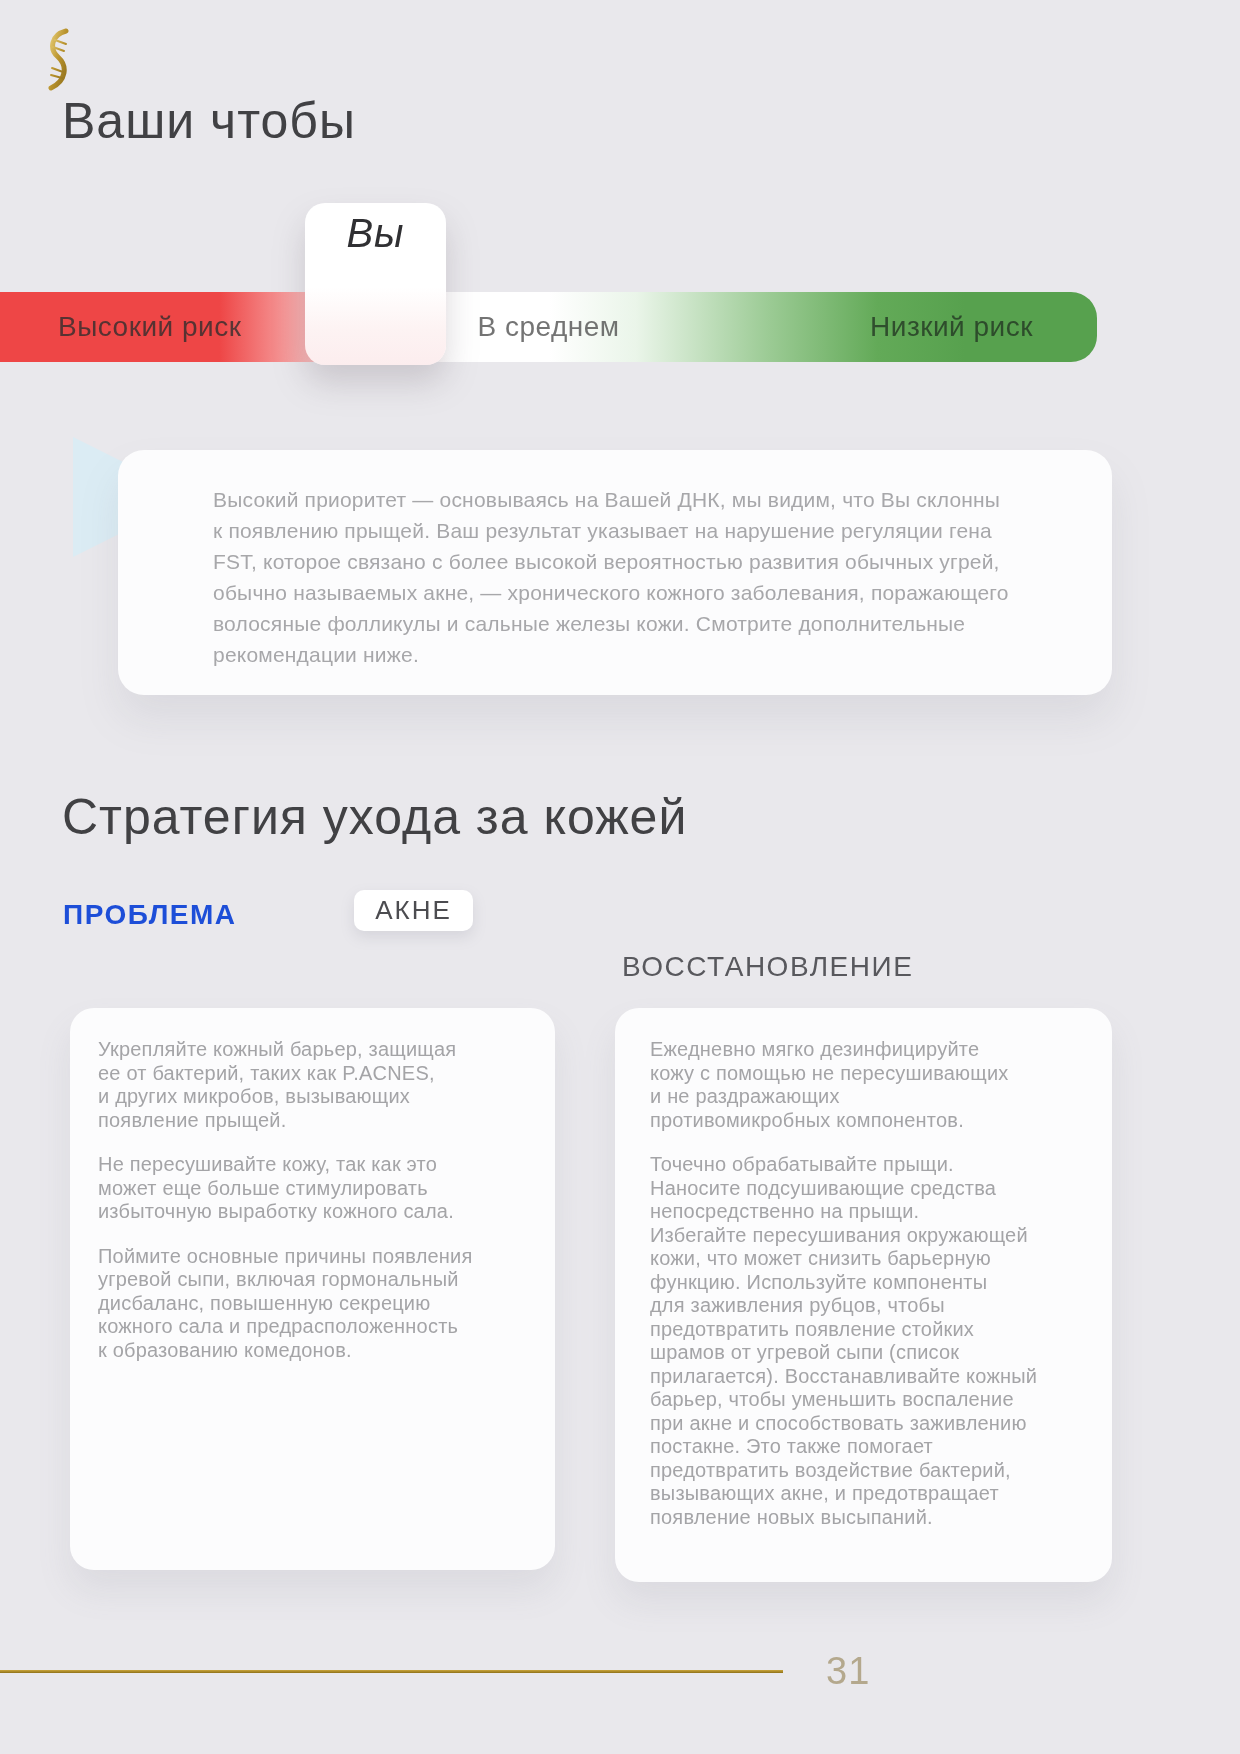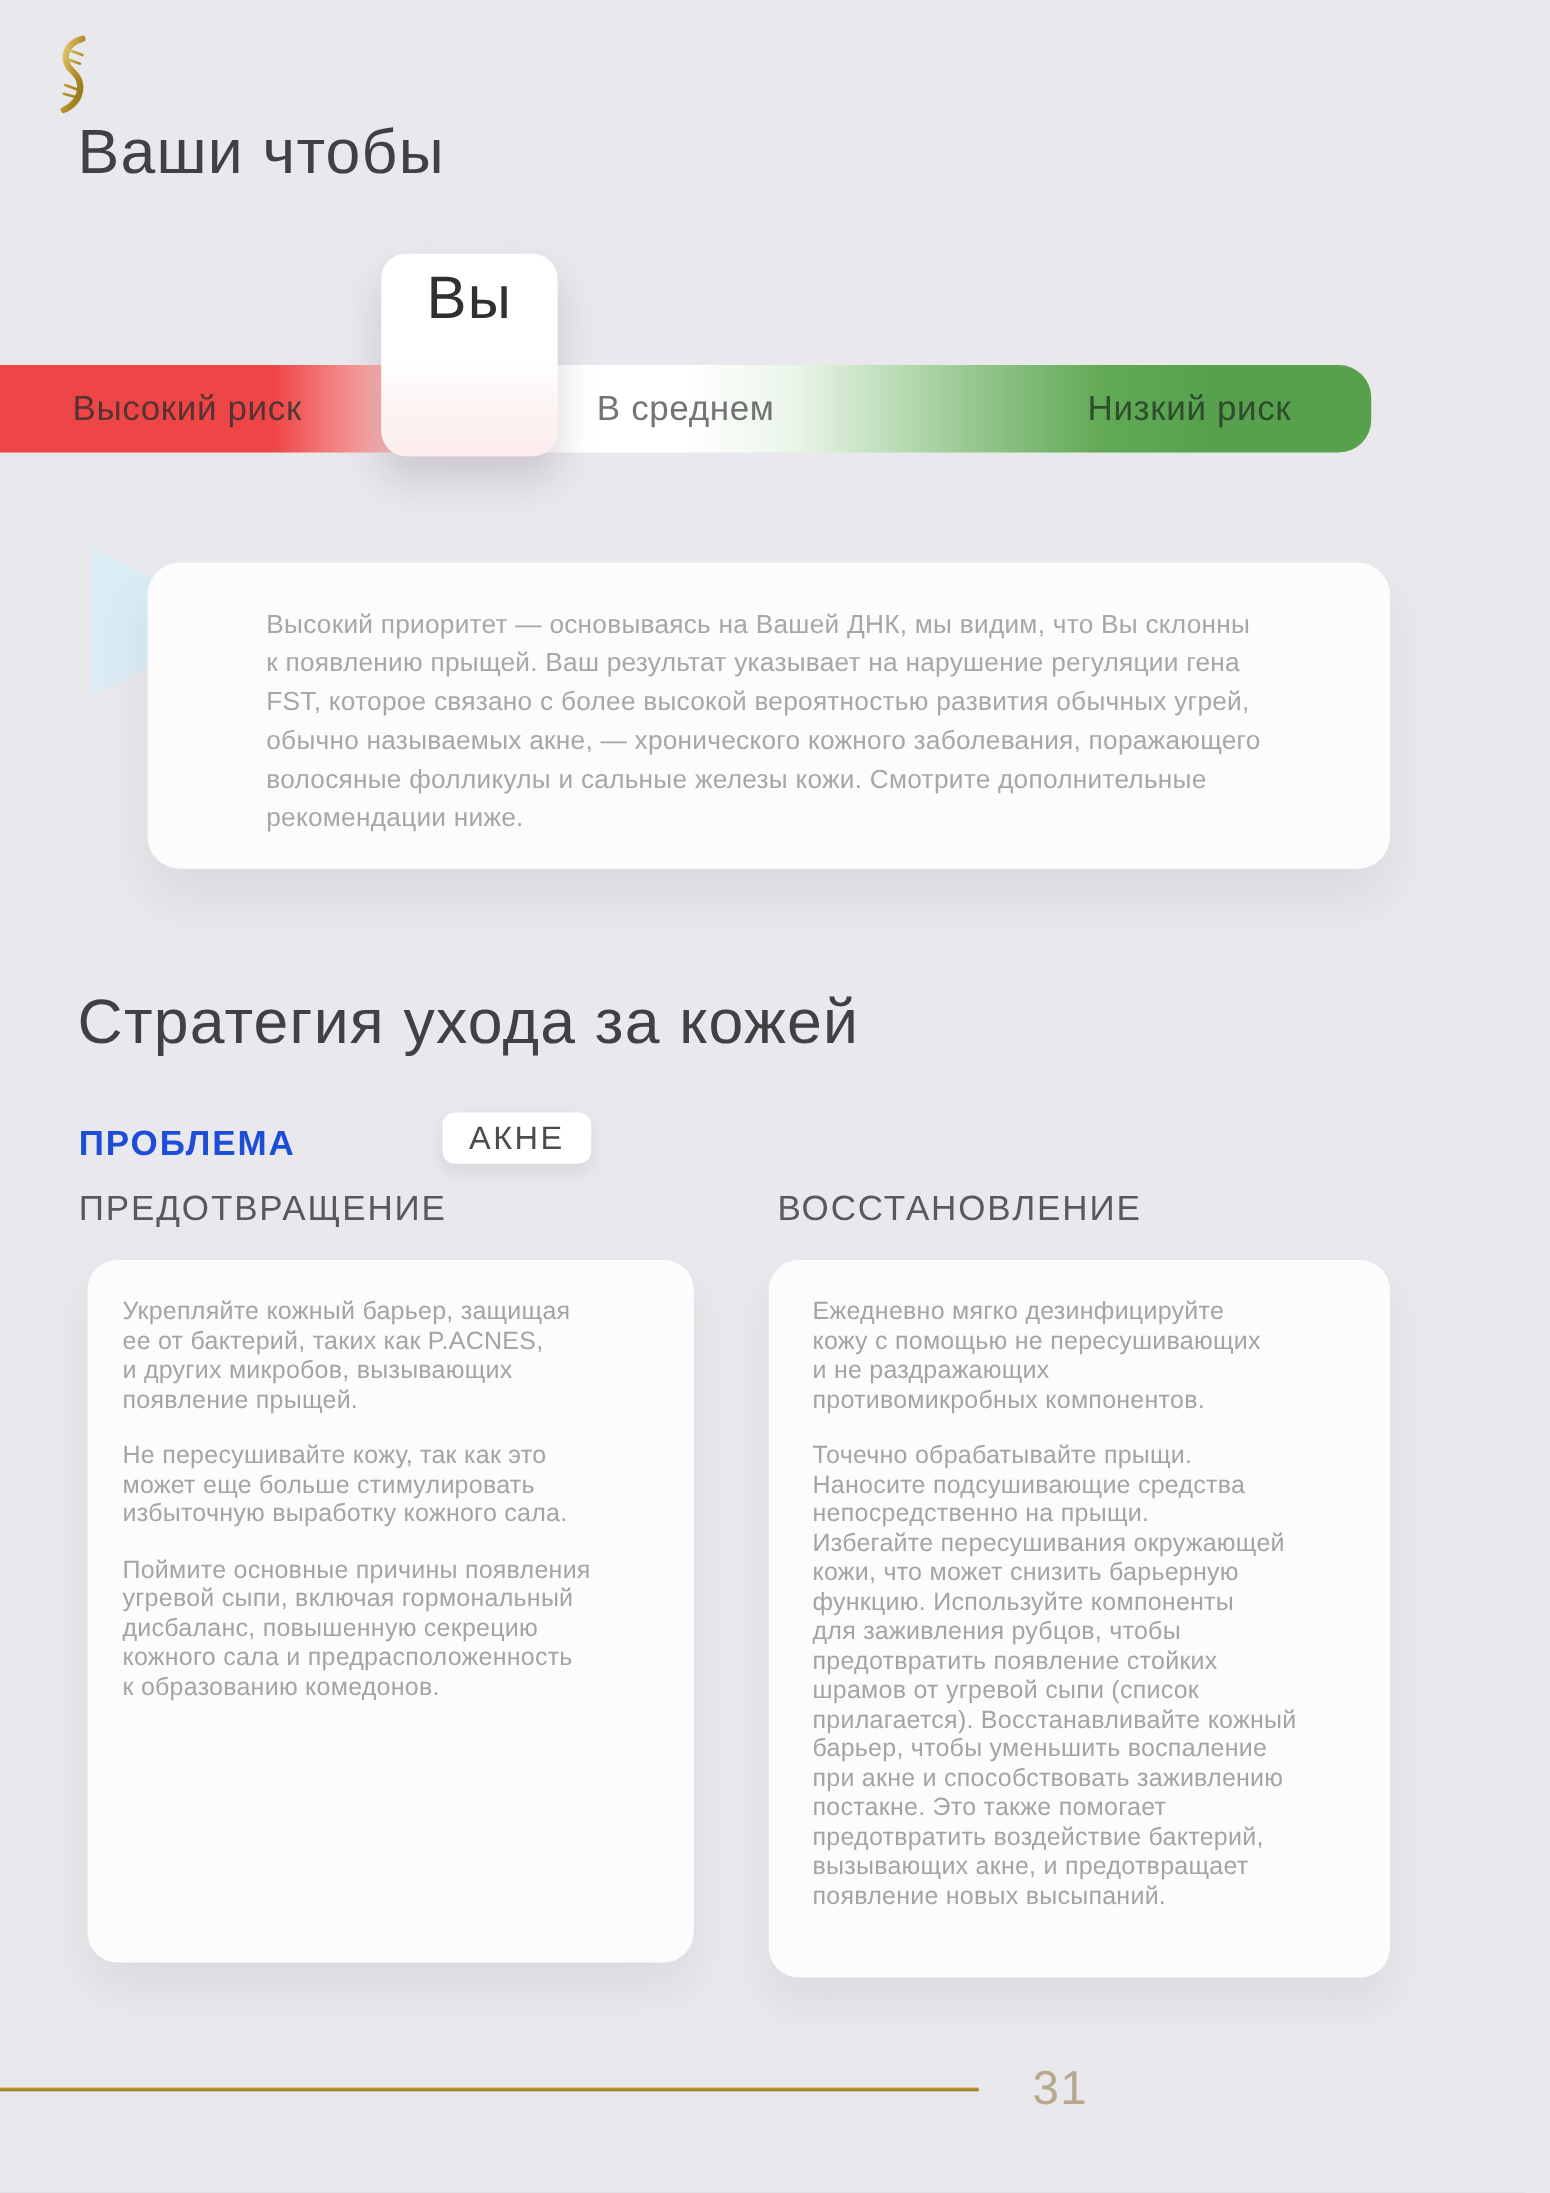--- a/index.html
+++ b/index.html
@@ -39,21 +39,21 @@
   .risk-label.medium{left:50%;transform:translate(-50%,-50%);color:rgba(70,70,70,0.75);}
   .risk-label.low{right:64px;color:rgba(35,55,35,0.8);}
   .you-marker{
     position:absolute;left:305px;top:203px;width:141px;height:162px;
     border-radius:20px;z-index:3;
     background:linear-gradient(180deg,#ffffff 0%,#ffffff 52%,#fdf3f3 78%,#fcedee 100%);
     box-shadow:0 18px 32px rgba(125,115,125,0.28);
     display:flex;justify-content:center;align-items:flex-start;
   }
   .you-marker .you-text{
-    margin-top:8px;font-size:48px;font-weight:200;color:#303033;letter-spacing:1px;
+    margin-top:8px;font-size:40px;font-weight:200;color:#303033;letter-spacing:1px;font-style:italic;
   }
   
   .note-triangle{position:absolute;left:73px;top:437px;width:120px;height:120px;z-index:1;}
   .priority-card{
     position:absolute;left:118px;top:450px;width:994px;height:245px;
     border-radius:26px;background:#fcfcfd;z-index:2;
     box-shadow:0 24px 40px rgba(125,125,140,0.13);
   }
   .priority-text{
     position:absolute;left:95px;top:34px;right:60px;
@@ -143,21 +143,20 @@
 рекомендации ниже.</div>
   </div>
 
   <div class="section-title">Стратегия ухода за кожей</div>
 
   <div class="problem-label">ПРОБЛЕМА</div>
   <div class="problem-badge">
     <span class="badge-text">АКНЕ</span>
   </div>
 
-  <div class="col-header left">ПРЕДОТВРАЩЕНИЕ</div>
   <div class="col-header right">ВОССТАНОВЛЕНИЕ</div>
 
   <div class="strategy-card left">
     <div class="card-text">
         <p>Укрепляйте кожный барьер, защищая
 ее от бактерий, таких как P.ACNES,
 и других микробов, вызывающих
 появление прыщей.</p>
         <p>Не пересушивайте кожу, так как это
 может еще больше стимулировать

